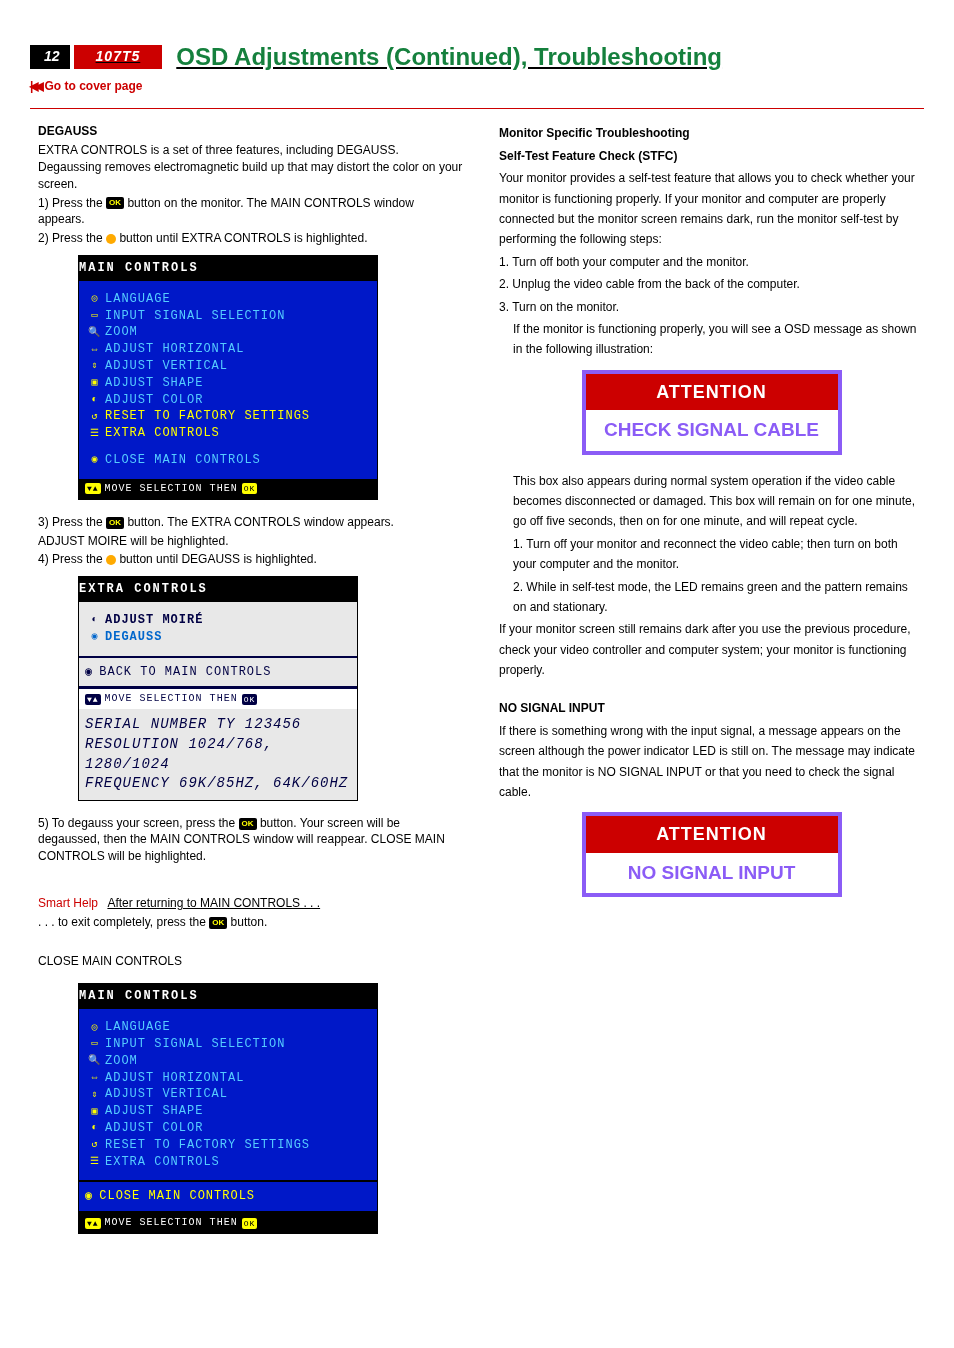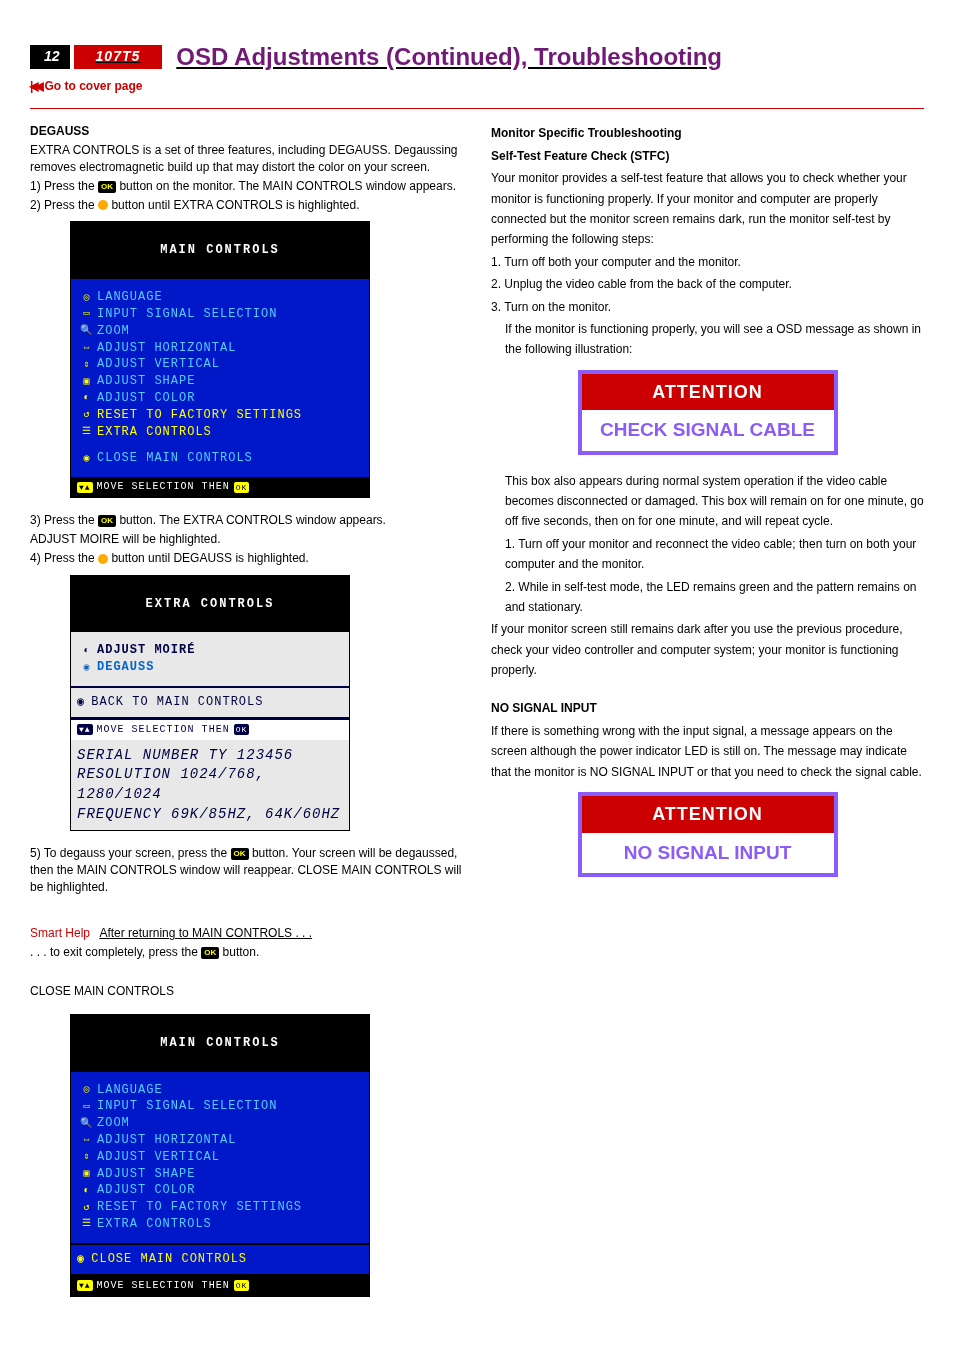--- a/index.html
+++ b/index.html
@@ -31,21 +31,21 @@
     background: #c00;
     color: #fff;
     font-weight: bold;
     font-style: italic;
     font-size: 14px;
     padding: 2px 22px;
     margin-right: 14px;
     letter-spacing: 1px;
   }
   .title {
-    color: #701a75;
+    color: #15803d;
     font-weight: bold;
     font-size: 24px;
   }
   .coverlink {
     color: #c00;
     font-weight: bold;
     font-size: 12px;
     margin-bottom: 16px;
     display: flex;
     align-items: center;
@@ -58,21 +58,21 @@
   hr.red {
     border: none;
     border-top: 1px solid #c00;
     margin-bottom: 14px;
     margin-top: -2px;
   }
   .cols {
     display: flex;
     gap: 28px;
   }
-  .col { flex: 1; }
+  .col { flex: 1; margin-left: 8px; }
   .col p { margin-bottom: 2px; }
   .h { font-weight: bold; margin-bottom: 2px; }
   .inline-icon {
     display: inline-block;
     width: 18px;
     height: 12px;
     background: #000;
     color: #ff0;
     font-size: 8px;
     text-align: center;
@@ -96,22 +96,22 @@
     font-size: 12px;
     margin: 8px 0 14px 40px;
     width: 300px;
     border: 1px solid #000;
     letter-spacing: 1px;
   }
   .osd.gray { background: #e8e8e8; color: #004; width: 280px; }
   .osd .bar {
     background: #000;
     color: #fff;
-    text-align: center;
-    padding: 20px 0;
+    text-align: left;
+    padding: 4px 0;
     font-weight: bold;
     letter-spacing: 2px;
   }
   .osd .body { padding: 10px 6px; }
   .osd .row { display: flex; align-items: center; }
   .osd .row .icon { width: 20px; text-align: center; color: #ff0; font-size: 10px; }
   .osd .yellow { color: #ff0; }
   .osd .sep { height: 10px; }
   .osd .footer {
     background: #000;

